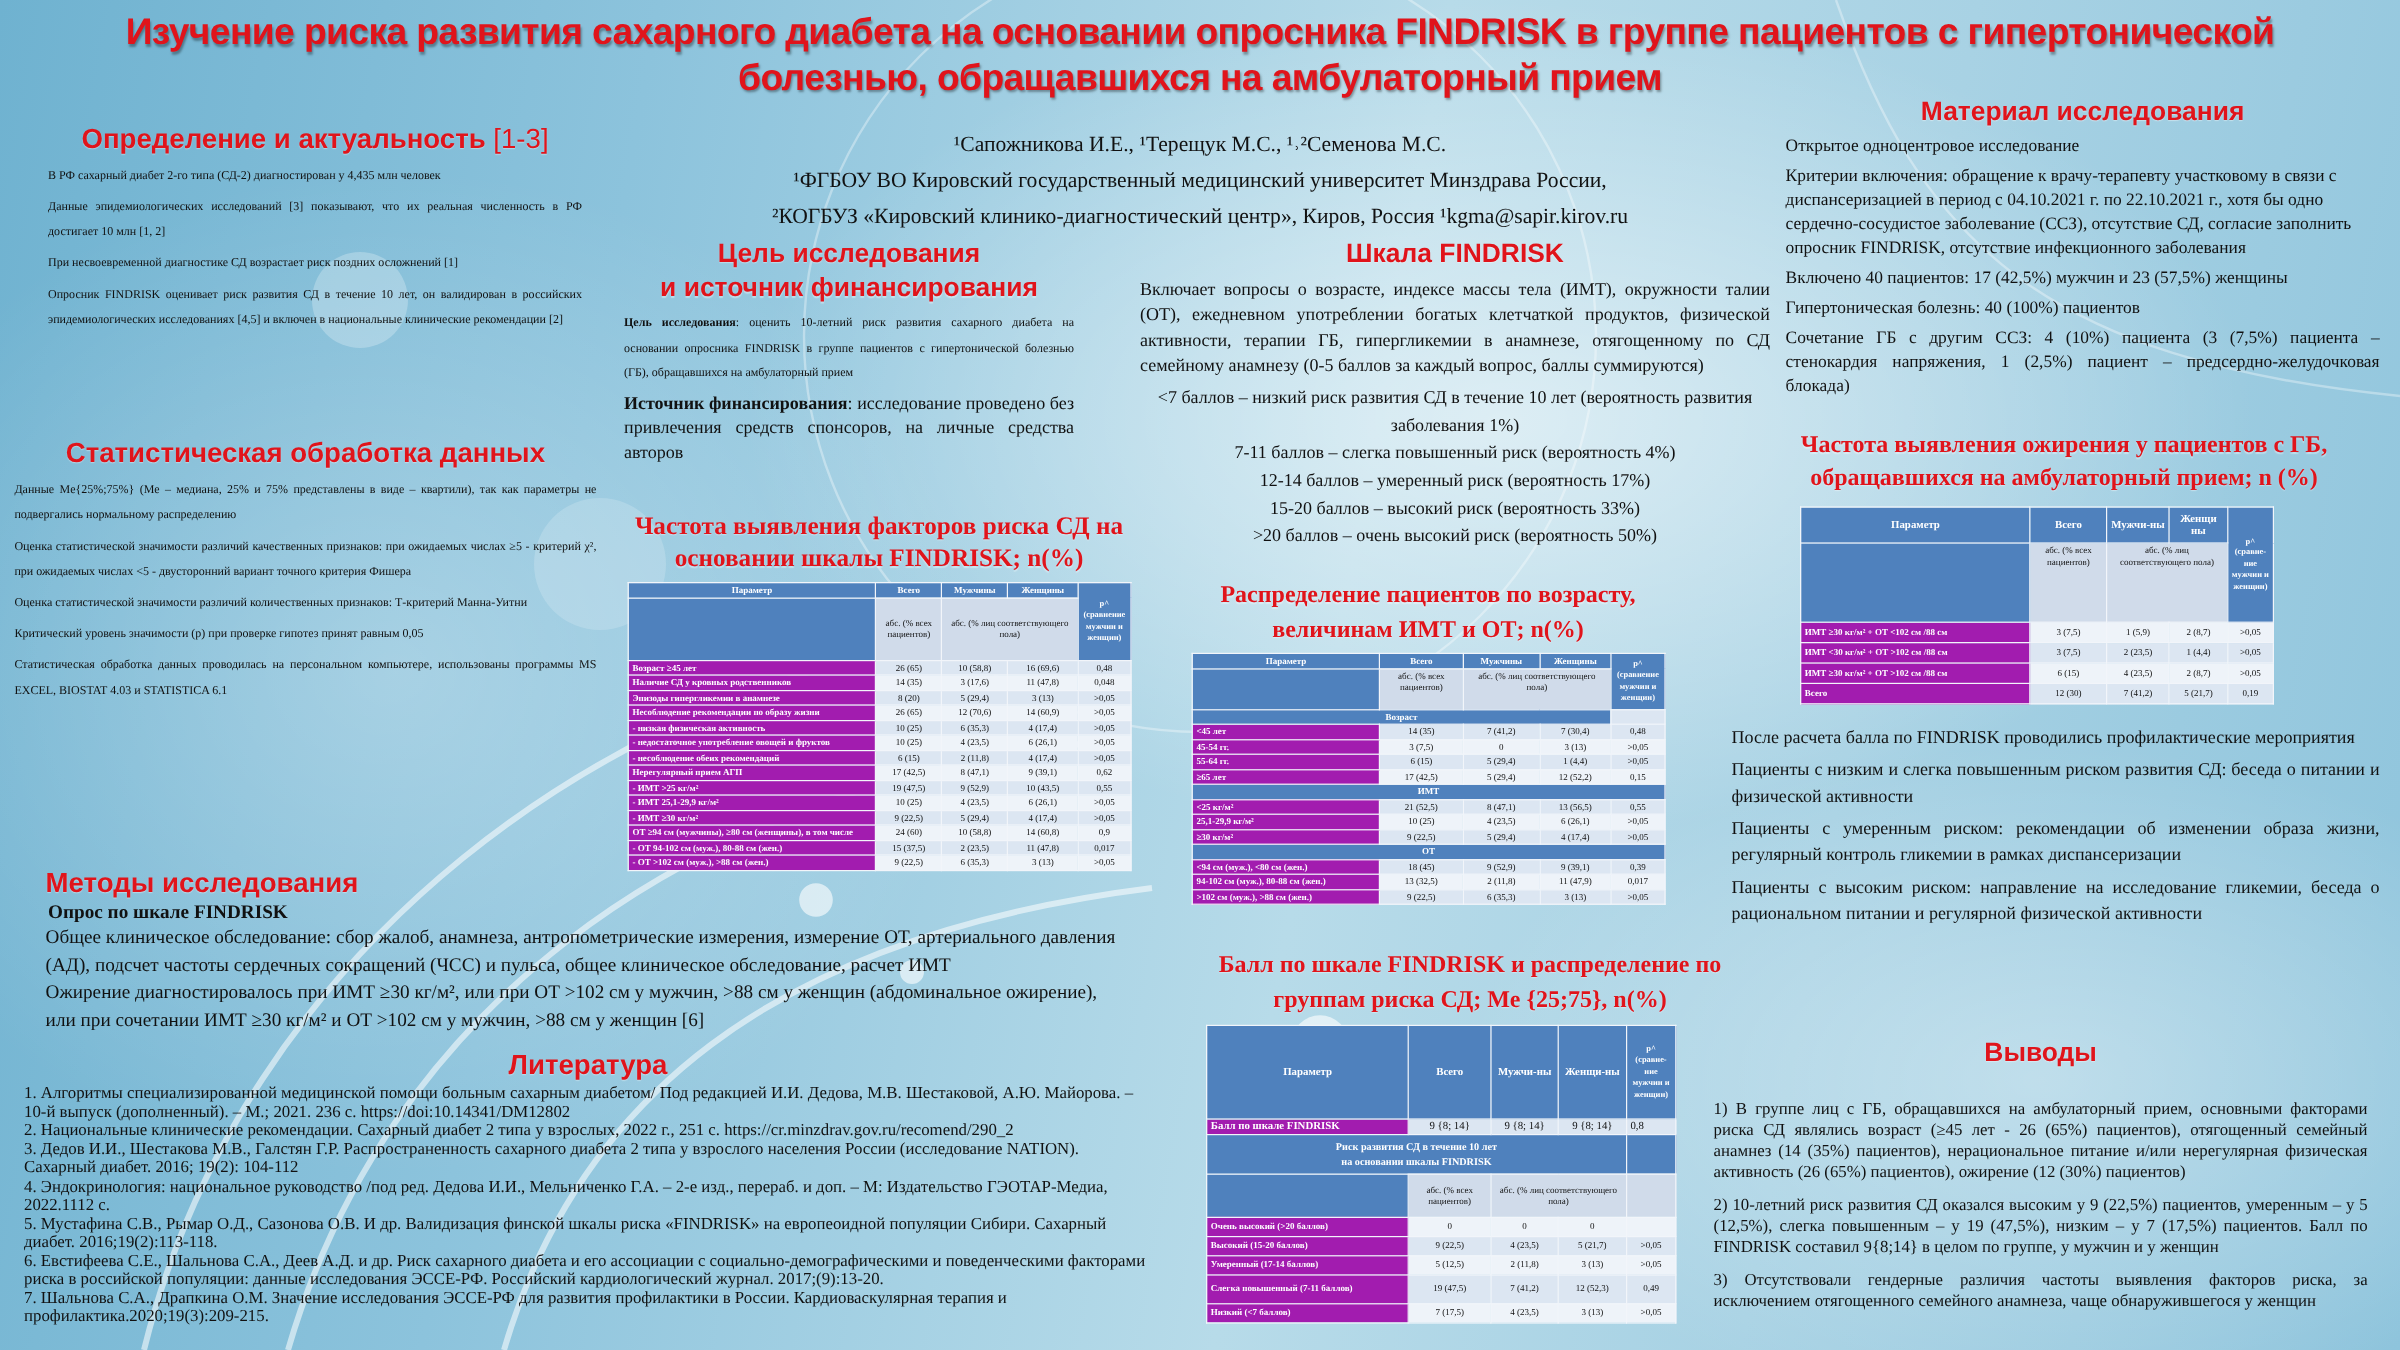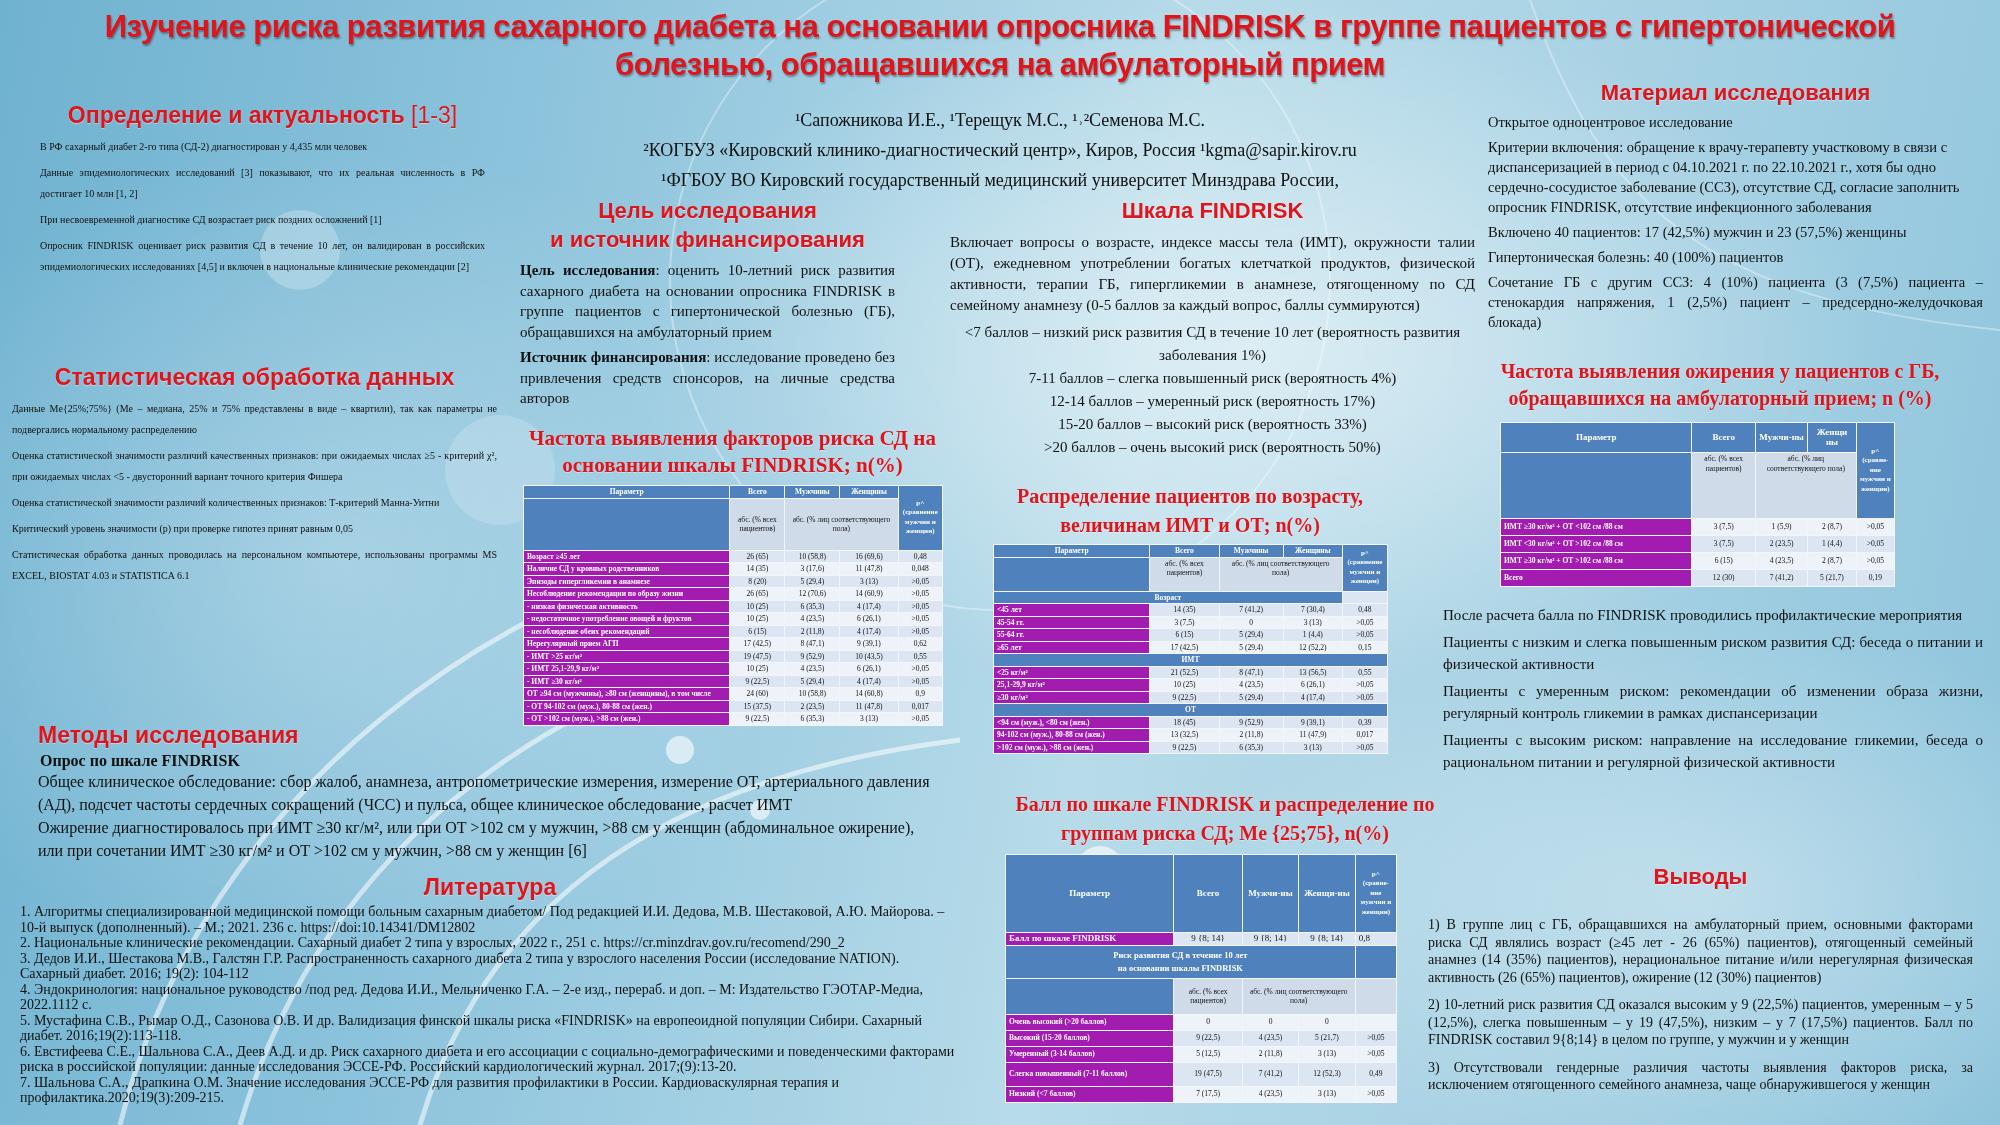--- a/index.html
+++ b/index.html
@@ -61,22 +61,22 @@
     <circle cx="760" cy="810" r="10"></circle>
     <circle cx="300" cy="250" r="40" fill="rgba(255,255,255,0.25)"></circle>
     <circle cx="500" cy="470" r="55" fill="rgba(255,255,255,0.18)"></circle>
   </g>
 </svg>
 
 <div class="abs title">Изучение риска развития  сахарного диабета  на основании опросника FINDRISK  в группе пациентов  с гипертонической болезнью, обращавшихся на амбулаторный прием</div>
 
 <div class="abs authors" style="left:560px; top:105px; width:880px;">
   <div>¹Сапожникова И.Е., ¹Терещук М.С., ¹˒²Семенова М.С.</div>
+  <div>¹ФГБОУ ВО Кировский государственный медицинский университет Минздрава России,</div>
   <div>²КОГБУЗ «Кировский клинико-диагностический центр», Киров, Россия ¹kgma@sapir.kirov.ru</div>
-  <div>¹ФГБОУ ВО Кировский государственный медицинский университет Минздрава России,</div>
 </div>
 
 <div class="abs" style="left:40px; top:100px; width:445px;">
   <div class="h sans" style="font-size:23px;">
     <span>Определение и актуальность</span> <span class="ref">[1-3]</span>
   </div>
   <div style="margin-top:6px;">
     <p class="p">В РФ сахарный диабет 2-го типа (СД-2) диагностирован у 4,435 млн человек</p>
     <p class="p">Данные эпидемиологических исследований [3] показывают, что их реальная численность в РФ достигает 10 млн [1, 2]</p>
     <p class="p">При несвоевременной диагностике СД возрастает риск поздних осложнений [1]</p>
@@ -113,21 +113,21 @@
     <div class="ref-item">6. Евстифеева С.Е., Шальнова С.А., Деев А.Д. и др. Риск сахарного диабета и его ассоциации с социально-демографическими и поведенческими факторами риска в российской популяции: данные исследования ЭССЕ-РФ. Российский кардиологический журнал. 2017;(9):13-20.</div>
     <div class="ref-item">7. Шальнова С.А., Драпкина О.М. Значение исследования ЭССЕ-РФ для развития профилактики в России. Кардиоваскулярная терапия и профилактика.2020;19(3):209-215.</div>
   </div>
 </div>
 
 <div class="abs" style="left:520px; top:196px; width:375px;">
   <div class="h sans" style="line-height:29px;">
     <div>Цель исследования</div>
     <div>и источник финансирования</div>
   </div>
-  <p class="p" style="font-size:15px; line-height:20.5px; margin-top:6px;"><b>Цель исследования</b><span>: оценить 10-летний риск развития сахарного диабета на основании опросника FINDRISK в группе пациентов с гипертонической болезнью (ГБ), обращавшихся на амбулаторный прием</span></p>
+  <p class="p" style="font-size:10px; line-height:20.5px; margin-top:6px;"><b>Цель исследования</b><span>: оценить 10-летний риск развития сахарного диабета на основании опросника FINDRISK в группе пациентов с гипертонической болезнью (ГБ), обращавшихся на амбулаторный прием</span></p>
   <p class="p" style="font-size:15px; line-height:20.5px;"><b>Источник финансирования</b><span>: исследование проведено без привлечения средств спонсоров, на личные средства авторов</span></p>
 </div>
 
 <div class="abs" style="left:510px; top:425px; width:445px;">
   <div class="h" style="font-size:21px; line-height:27px;">
     <div>Частота выявления факторов риска СД на</div>
     <div>основании  шкалы FINDRISK; n(%)</div>
   </div>
   <table class="t" style="margin:6px 0 0 13px; width:420px;">
     <tbody>
@@ -406,21 +406,21 @@
           <td class="val alt" style="height: 16px;"></td>
         </tr>
         <tr>
           <td class="param" style="height: 16px;">Высокий (15-20 баллов)</td>
           <td class="val" style="height: 16px;">9 (22,5)</td>
           <td class="val" style="height: 16px;">4 (23,5)</td>
           <td class="val" style="height: 16px;">5 (21,7)</td>
           <td class="val" style="height: 16px;">&gt;0,05</td>
         </tr>
         <tr>
-          <td class="param" style="height: 16px;">Умеренный (3-14 баллов)</td>
+          <td class="param" style="height: 16px;">Умеренный (17-14 баллов)</td>
           <td class="val alt" style="height: 16px;">5 (12,5)</td>
           <td class="val alt" style="height: 16px;">2 (11,8)</td>
           <td class="val alt" style="height: 16px;">3 (13)</td>
           <td class="val alt" style="height: 16px;">&gt;0,05</td>
         </tr>
         <tr>
           <td class="param" style="height: 24px; margin-left: 28px;">Слегка повышенный (7-11 баллов)</td>
           <td class="val" style="height: 24px;">19 (47,5)</td>
           <td class="val" style="height: 24px;">7 (41,2)</td>
           <td class="val" style="height: 24px;">12 (52,3)</td>

